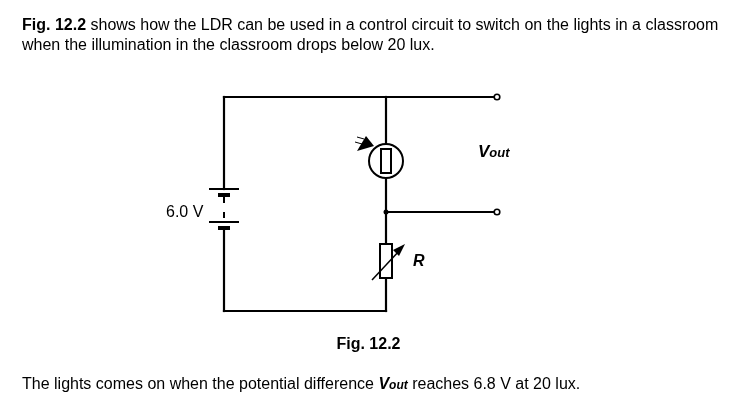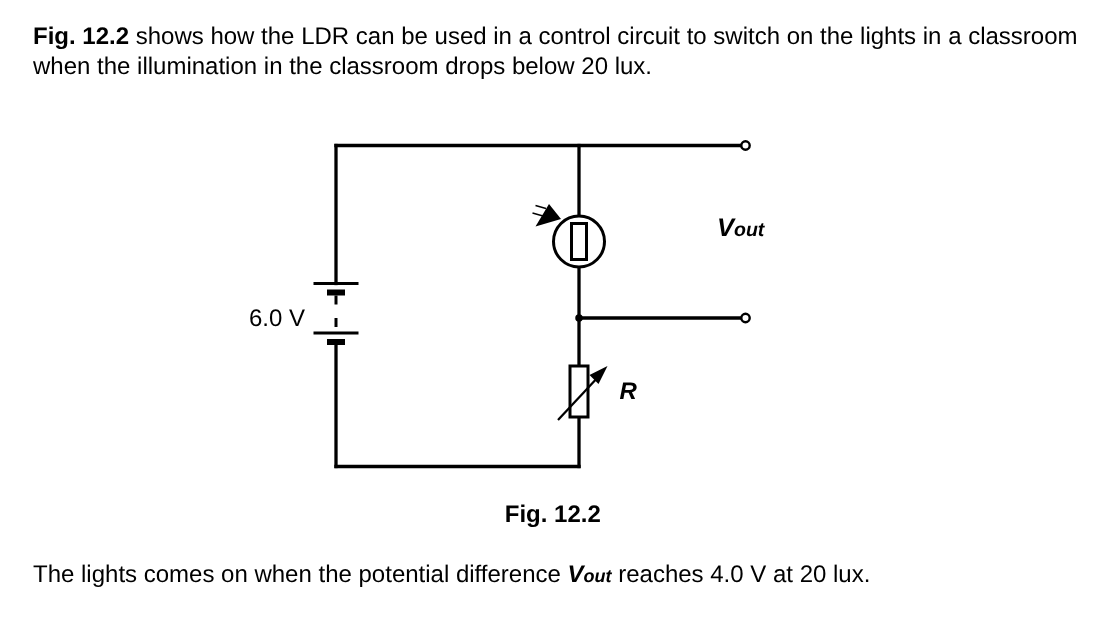--- a/index.html
+++ b/index.html
@@ -71,13 +71,13 @@
 
   <text class="lbl" x="166" y="217" font-size="16">6.0 V</text>
   <text class="lbl" x="413" y="266" font-size="16" font-weight="bold" font-style="italic">R</text>
   <text class="lbl" x="478" y="157" font-weight="bold" font-style="italic">
     <tspan font-size="17">V</tspan><tspan font-size="13">out</tspan>
   </text>
 </svg>
 
 <div id="caption">Fig. 12.2</div>
 
-<p class="para" id="closing"><span>The lights comes on when the potential difference </span><span class="vout-v">V</span><span class="vout-sub">out</span><span> reaches 4.0 V at 20 lux.</span></p>
+<p class="para" id="closing"><span>The lights comes on when the potential difference </span><span class="vout-v">V</span><span class="vout-sub">out</span><span> reaches 6.8 V at 20 lux.</span></p>
 
 </body></html>

